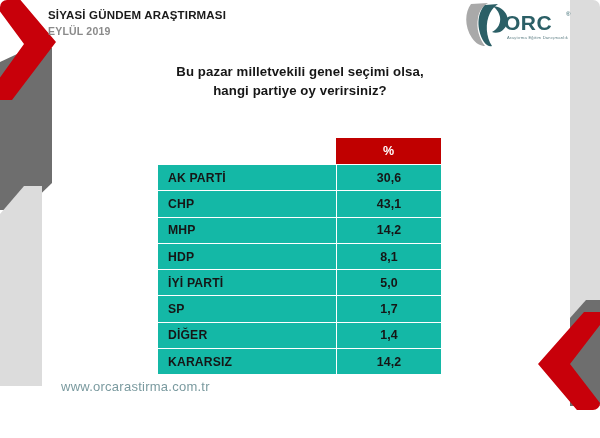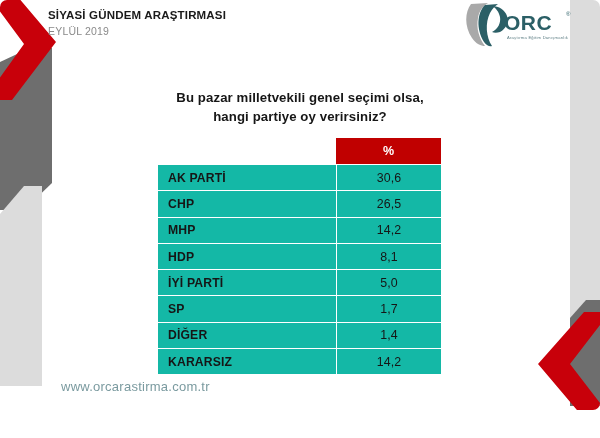--- a/index.html
+++ b/index.html
@@ -70,40 +70,40 @@
   .header-title {
     font-size: 11.5px;
     font-weight: bold;
     color: #1a1a1a;
     letter-spacing: .18px;
     line-height: 14px;
     white-space: nowrap;
   }
   .header-subtitle {
     font-size: 10.5px;
-    font-weight: normal;
+    font-weight: bold;
     color: #8a8a8a;
     letter-spacing: .2px;
     line-height: 14px;
     margin-top: 2px;
     white-space: nowrap;
   }
 
   
   .logo {
     position: absolute;
     right: 25px; top: 2px;
     width: 112px; height: 46px;
   }
   .logo svg { display: block; }
 
   
   .question {
     position: absolute;
-    left: 120px; top: 88px;
+    left: 120px; top: 62px;
     width: 360px;
     text-align: center;
     font-size: 13.2px;
     font-weight: bold;
     color: #161616;
     line-height: 19px;
     letter-spacing: .1px;
   }
   .question .line { display: block; white-space: nowrap; }
 
@@ -148,21 +148,21 @@
     font-weight: bold;
     color: #161616;
     letter-spacing: .15px;
   }
   .row .pct-cell {
     flex: 1;
     display: flex;
     align-items: center;
     justify-content: center;
     font-size: 12.4px;
-    font-weight: normal;
+    font-weight: bold;
     color: #161616;
     border-left: 1.4px solid #ffffff;
     letter-spacing: .1px;
   }
 
   
   .footer-url {
     position: absolute;
     left: 45px; bottom: 16px;
     font-size: 13px;
@@ -215,21 +215,21 @@
       <div class="name-cell"></div>
       <div class="pct-cell">%</div>
     </div>
 
     <div class="row">
       <div class="name-cell">AK PARTİ</div>
       <div class="pct-cell">30,6</div>
     </div>
     <div class="row">
       <div class="name-cell">CHP</div>
-      <div class="pct-cell">26,5</div>
+      <div class="pct-cell">43,1</div>
     </div>
     <div class="row">
       <div class="name-cell">MHP</div>
       <div class="pct-cell">14,2</div>
     </div>
     <div class="row">
       <div class="name-cell">HDP</div>
       <div class="pct-cell">8,1</div>
     </div>
     <div class="row">

